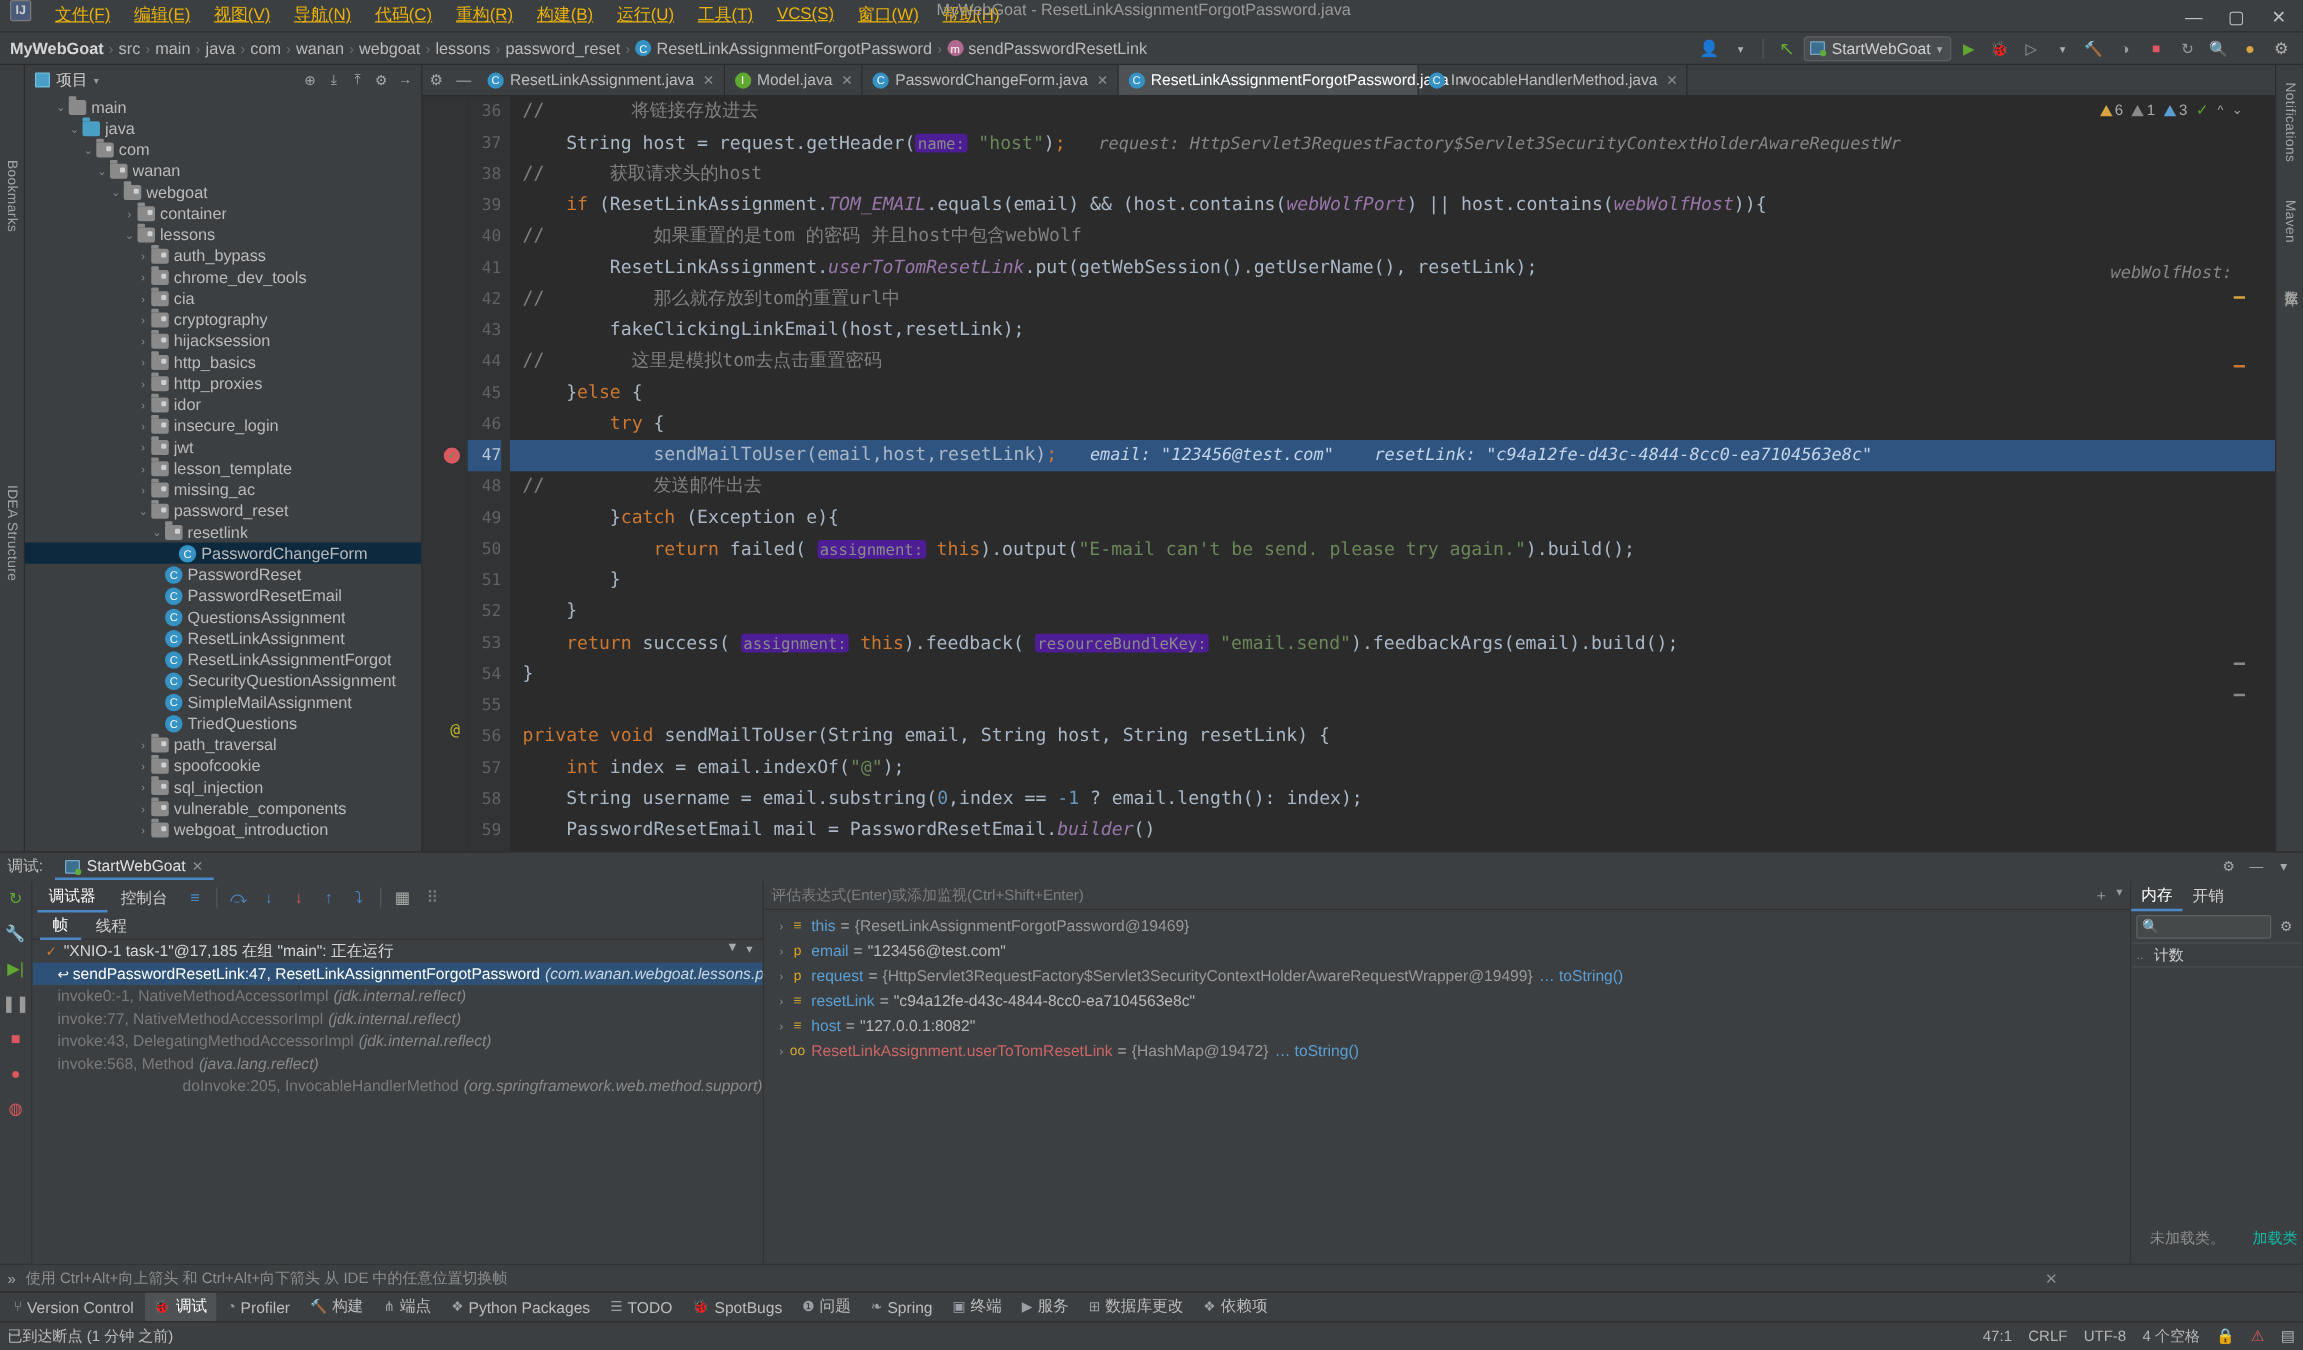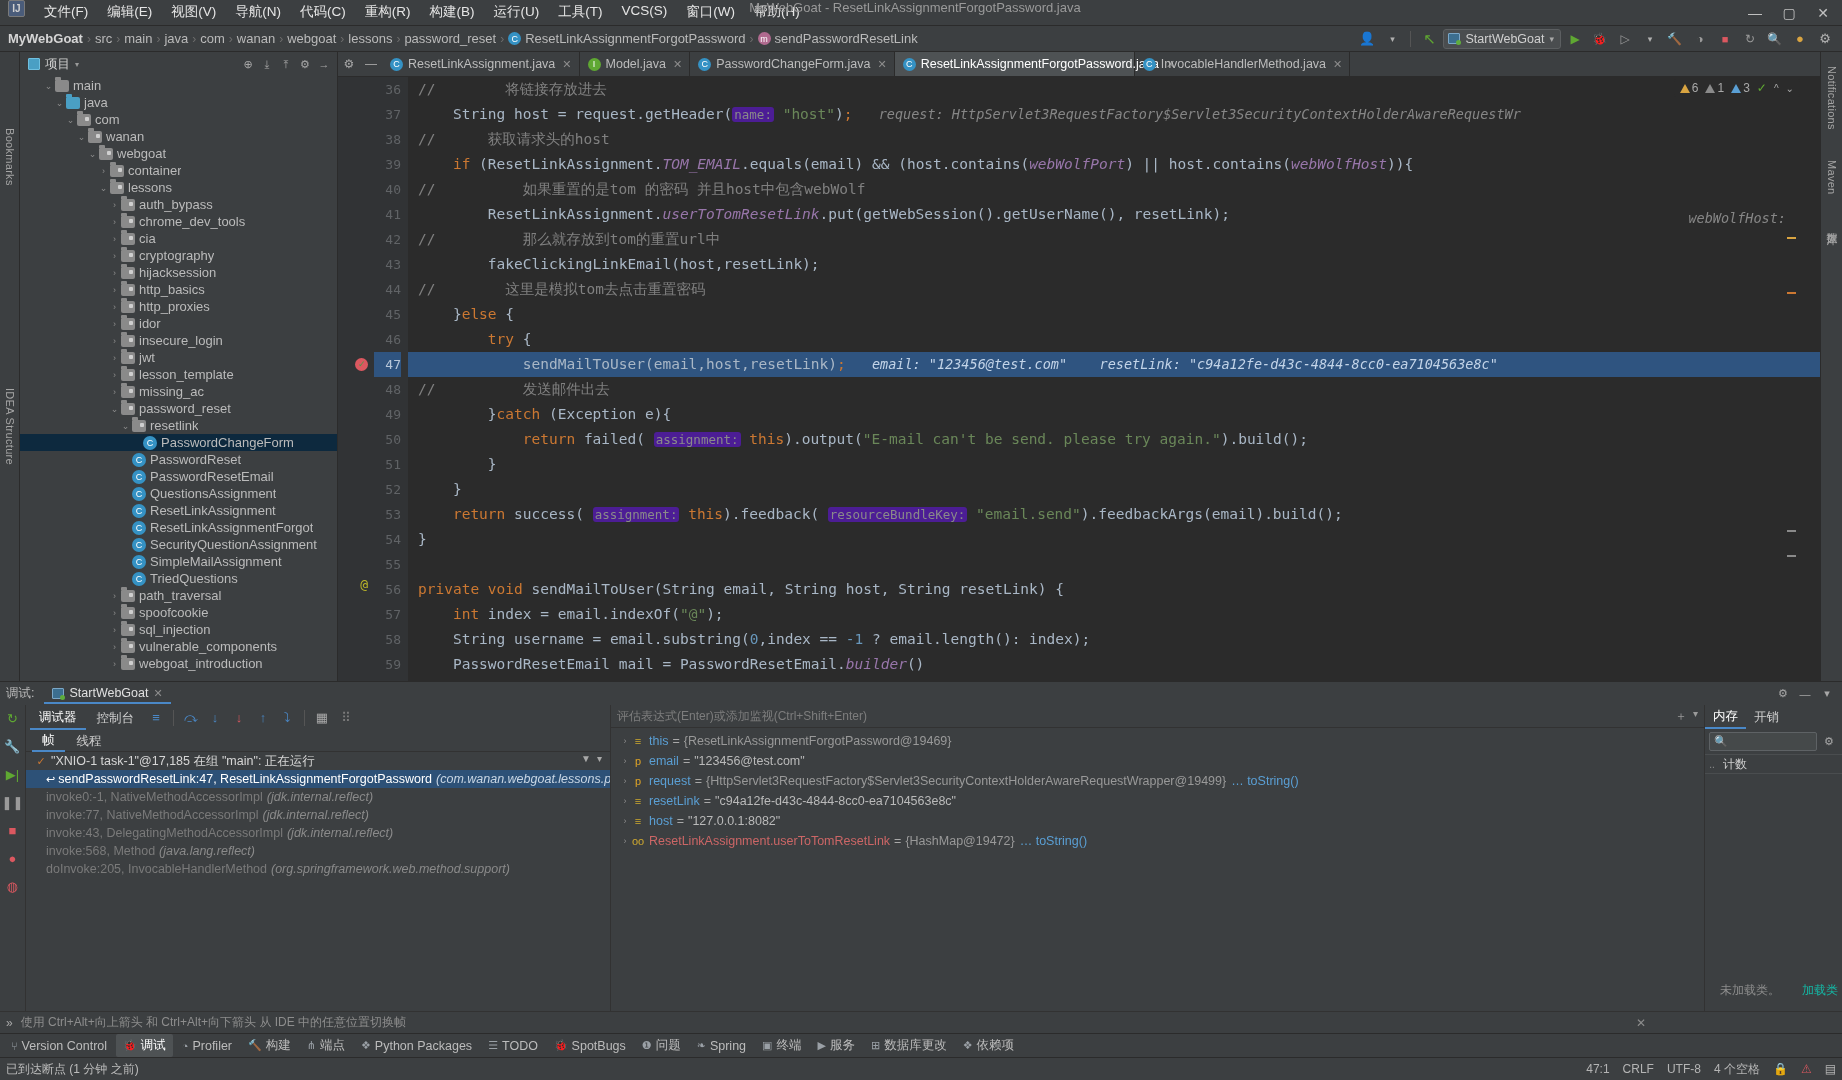--- a/index.html
+++ b/index.html
@@ -11,21 +11,21 @@
   }
   .app { width:1842px; height:1080px; display:flex; flex-direction:column; position:relative; }
 
   
   .titlebar { height:26px; background:#3c3f41; display:flex; align-items:flex-start;
               border-bottom:1px solid #2b2b2b; flex:none; position:relative; }
   .ij-logo { width:17px; height:17px; margin:0 10px 0 8px; border:1px solid #7a7a7a;
              background:#4a5c7a; color:#d0d0d0; font-size:10px; line-height:15px;
              text-align:center; font-weight:bold; border-radius:2px; }
   .menu { display:flex; gap:1px; }
-  .menu-item { padding:3px 9px; font-size:13.5px; color:#e5e5e5; white-space:nowrap; cursor:default; }
+  .menu-item { padding:3px 9px; font-size:13.5px; color:#eab308; white-space:nowrap; cursor:default;text-decoration:underline; }
   .win-title { position:absolute; left:0; right:12px; text-align:center; font-size:13px;
                color:#9a9a9a; pointer-events:none; }
   .win-ctrl { margin-left:auto; display:flex; align-items:center; gap:0; padding-right:2px; z-index:2; }
   .win-btn { width:34px; height:25px; display:flex; align-items:center; justify-content:center;
              color:#c0c0c0; font-size:14px; }
 
   
   .navbar { height:26px; background:#3c3f41; display:flex; align-items:center;
             border-bottom:1px solid #2b2b2b; flex:none; padding-left:8px; }
   .crumb { display:flex; align-items:center; font-size:13px; color:#bababa; }
@@ -712,21 +712,21 @@
               <i>(jdk.internal.reflect)</i>
             </div>
             <div class="frow dim" style="padding-left: 20px;">
               <span>invoke:43, DelegatingMethodAccessorImpl</span>
               <i>(jdk.internal.reflect)</i>
             </div>
             <div class="frow dim" style="padding-left: 20px;">
               <span>invoke:568, Method</span>
               <i>(java.lang.reflect)</i>
             </div>
-            <div class="frow dim" style="padding-left: 20px;">
+            <div class="frow dim" style="padding-left: 20px; justify-content: flex-end;">
               <span>doInvoke:205, InvocableHandlerMethod</span>
               <i>(org.springframework.web.method.support)</i>
             </div>
           </div>
       </div>
 
       <div class="dbg-right">
         <div class="eval-bar">
           <span class="eval-ph">评估表达式(Enter)或添加监视(Ctrl+Shift+Enter)</span>
           <span class="eval-r">

